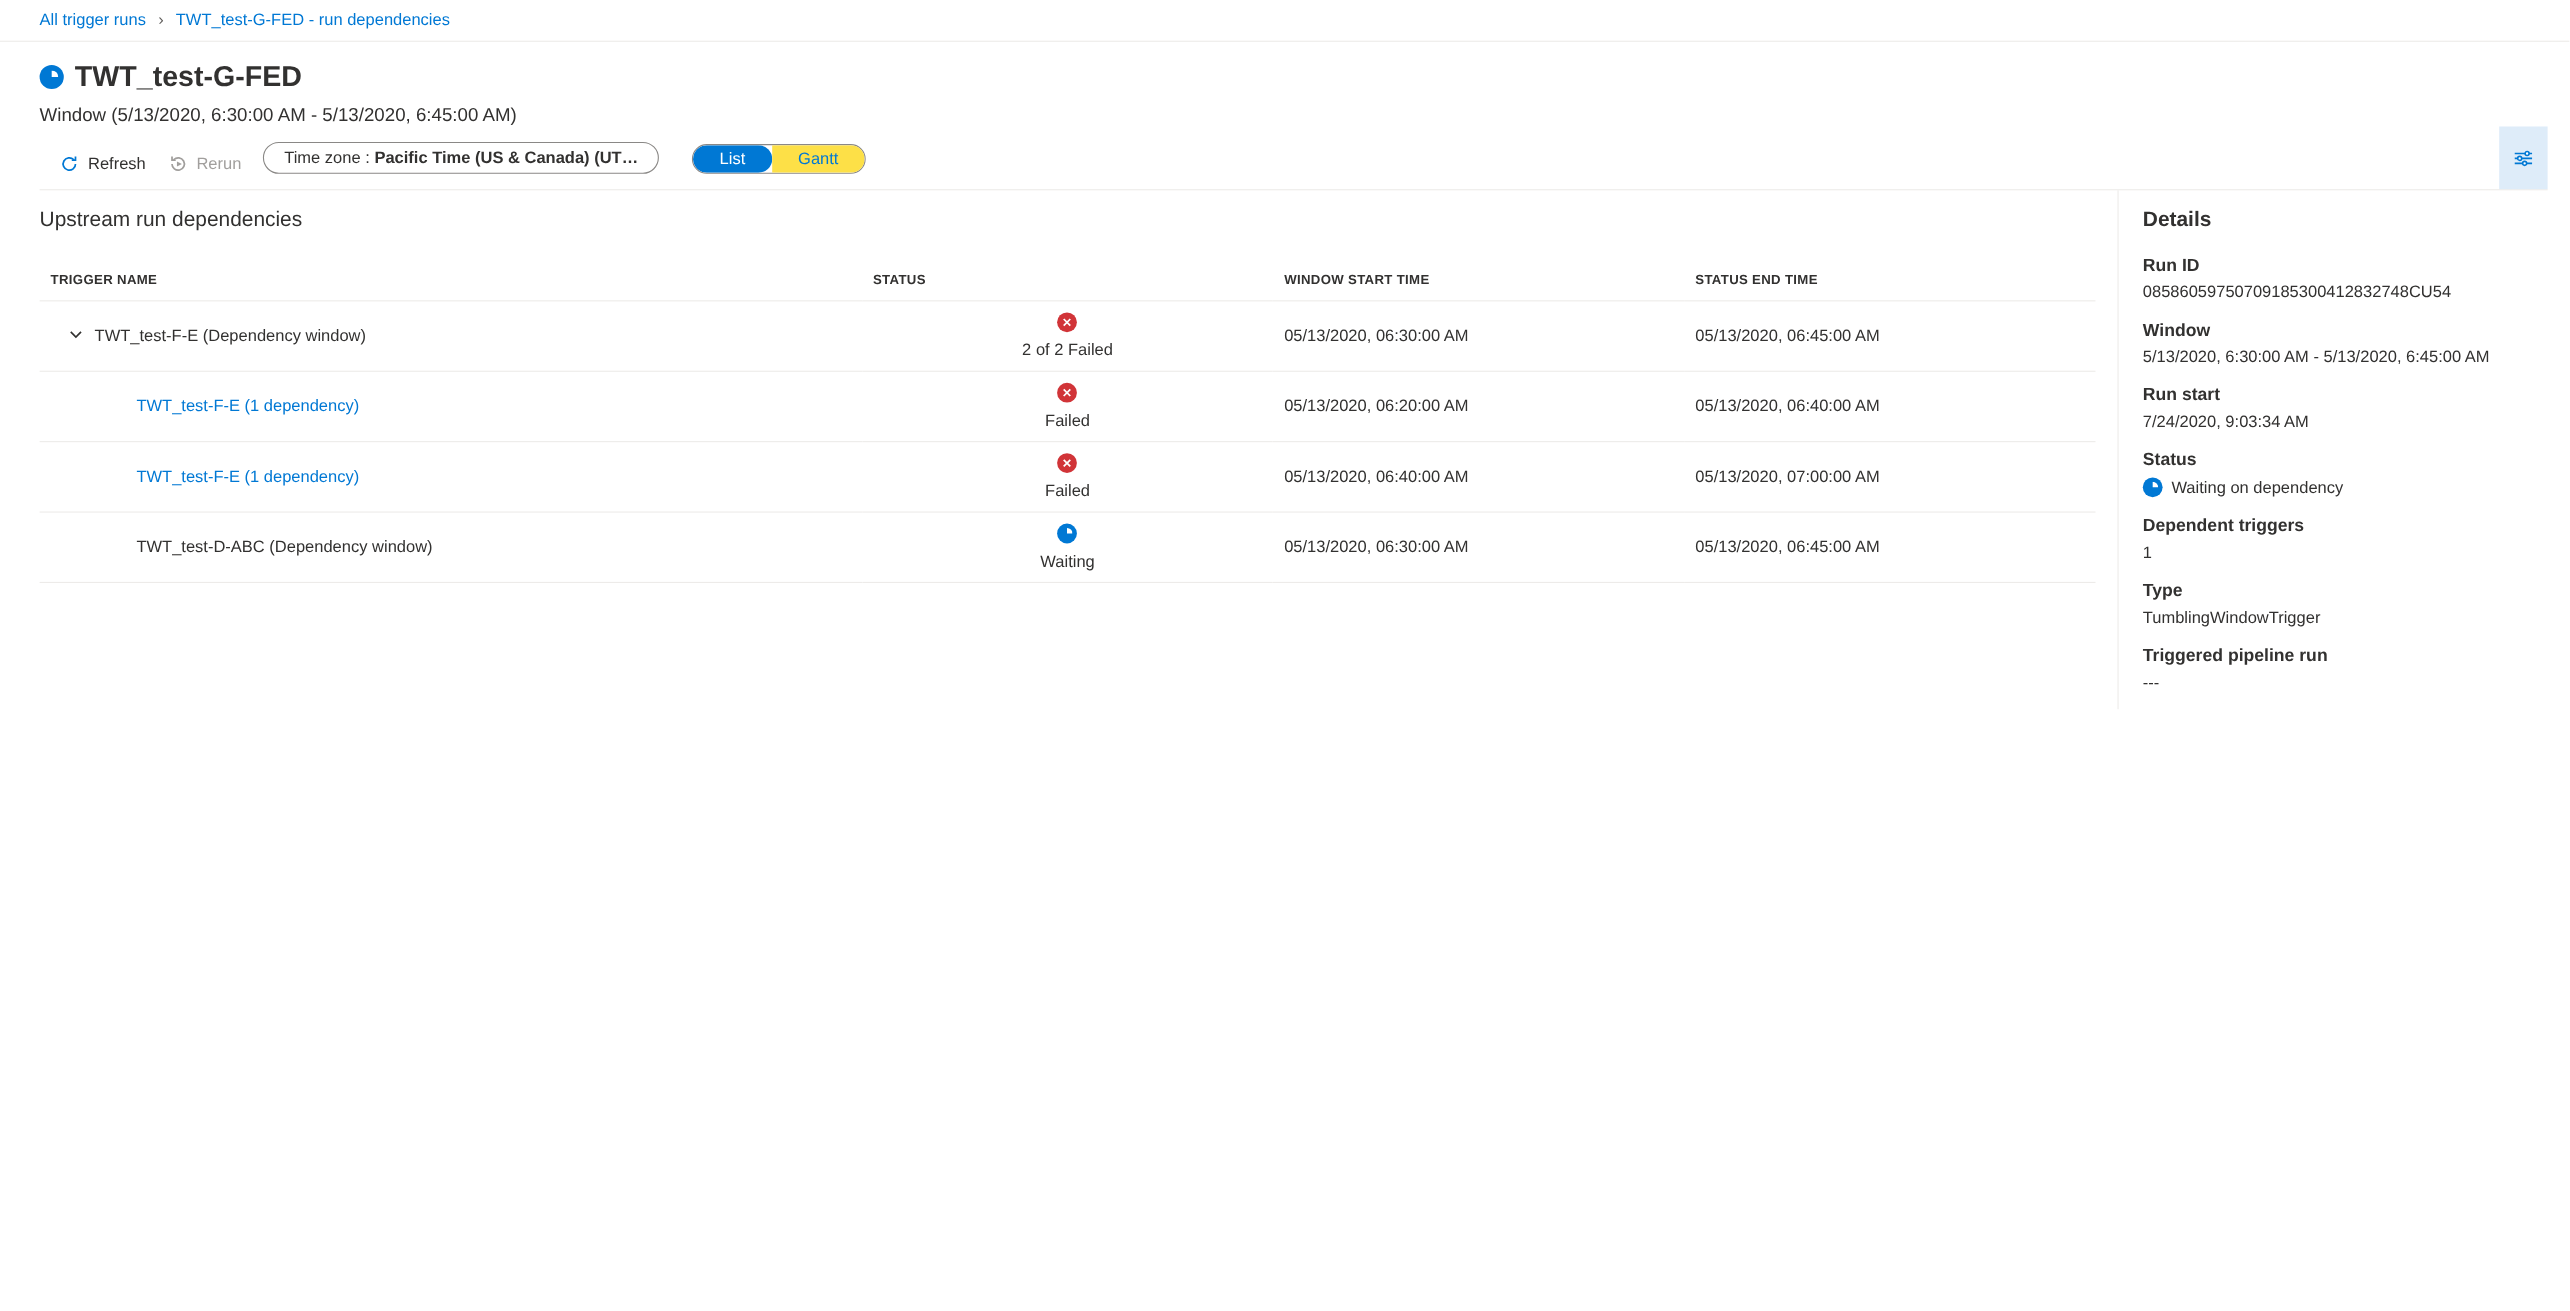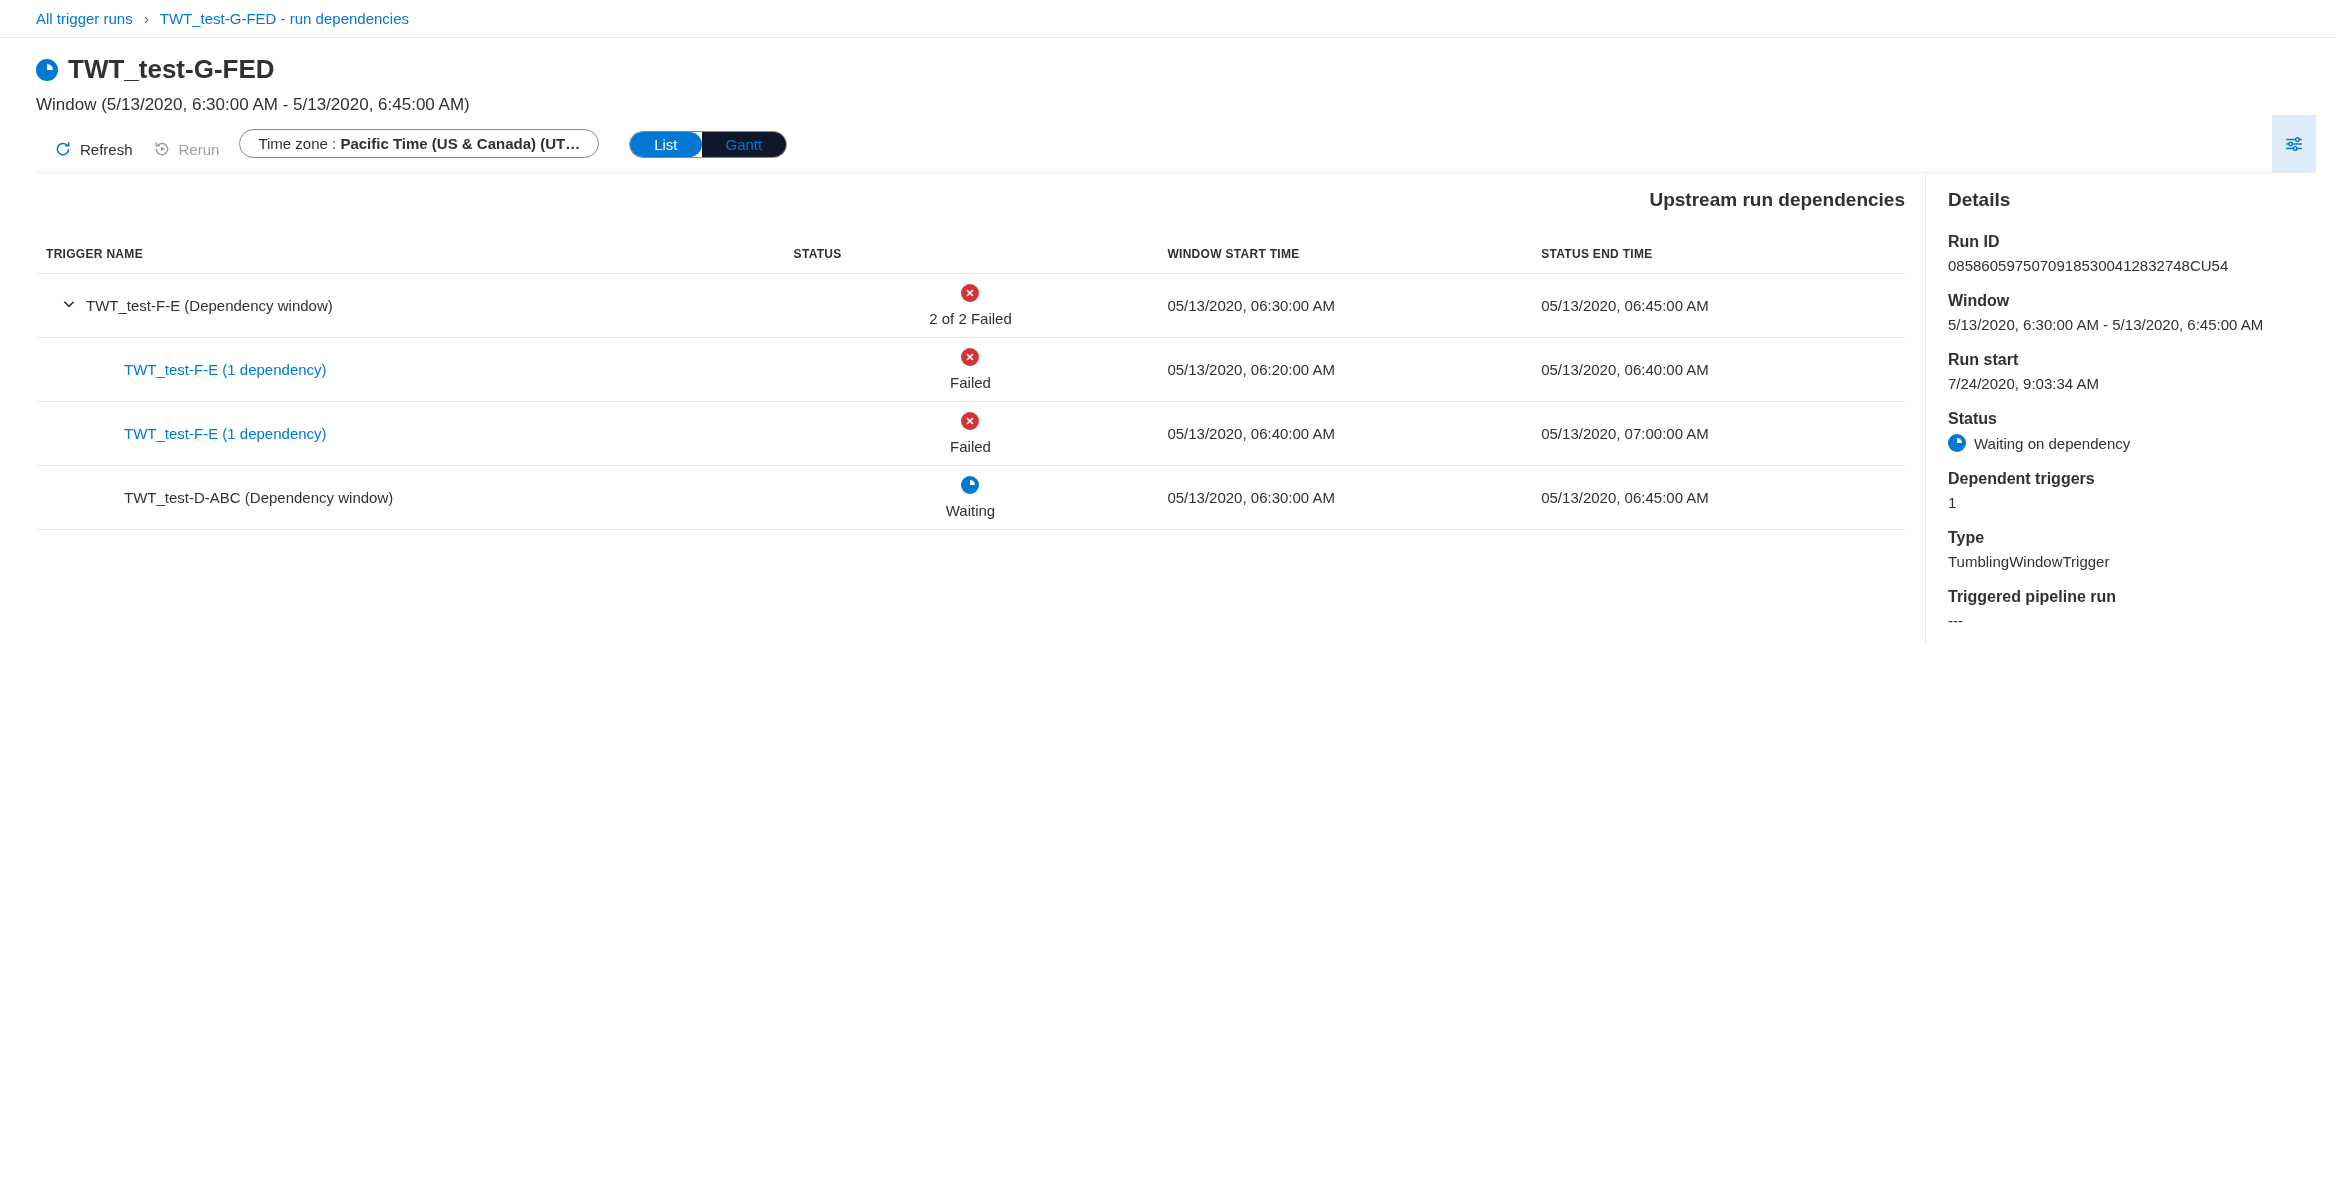--- a/index.html
+++ b/index.html
@@ -39,35 +39,35 @@
     padding: 5px 18px; font-size: 15px; max-width: 400px;
     white-space: nowrap; overflow: hidden; text-overflow: ellipsis;
     cursor: pointer;
   }
   .timezone-pill b { font-weight: 600; }
   .view-toggle {
     display: inline-flex; border: 1px solid #8a8886; border-radius: 20px; overflow: hidden;
     margin-left: 10px;
   }
   .view-toggle .seg {
-    padding: 4px 24px; font-size: 15px; background: #0f172a; border: none; cursor: pointer;
+    padding: 4px 24px; font-size: 15px; background: #fde047; border: none; cursor: pointer;
     color: #0078d4;
   }
   .view-toggle .seg.active { background: #0078d4; color: #fff; border-radius: 20px; }
   .filter-icon-box {
     position: absolute; right: 0; top: 0; bottom: 0;
     width: 44px; background: #deecf9; display: flex; align-items: center; justify-content: center;
     cursor: pointer;
   }
   .content { display: flex; }
   .main-panel {
     flex: 1; padding: 16px 20px 20px 36px;
     border-right: 1px solid #edebe9;
   }
-  .section-title { font-size: 19px; font-weight: 700; margin-bottom: 24px; text-align: right; }
+  .section-title { font-size: 19px; font-weight: 400; margin-bottom: 24px; }
   table.deps { width: 100%; border-collapse: collapse; }
   table.deps th {
     text-align: left; font-size: 12px; font-weight: 600; color: #323130;
     padding: 12px 10px; letter-spacing: 0.3px;
     border-bottom: 1px solid #edebe9;
   }
   table.deps td {
     padding: 10px 10px; font-size: 15px;
     border-bottom: 1px solid #edebe9;
     vertical-align: middle;

